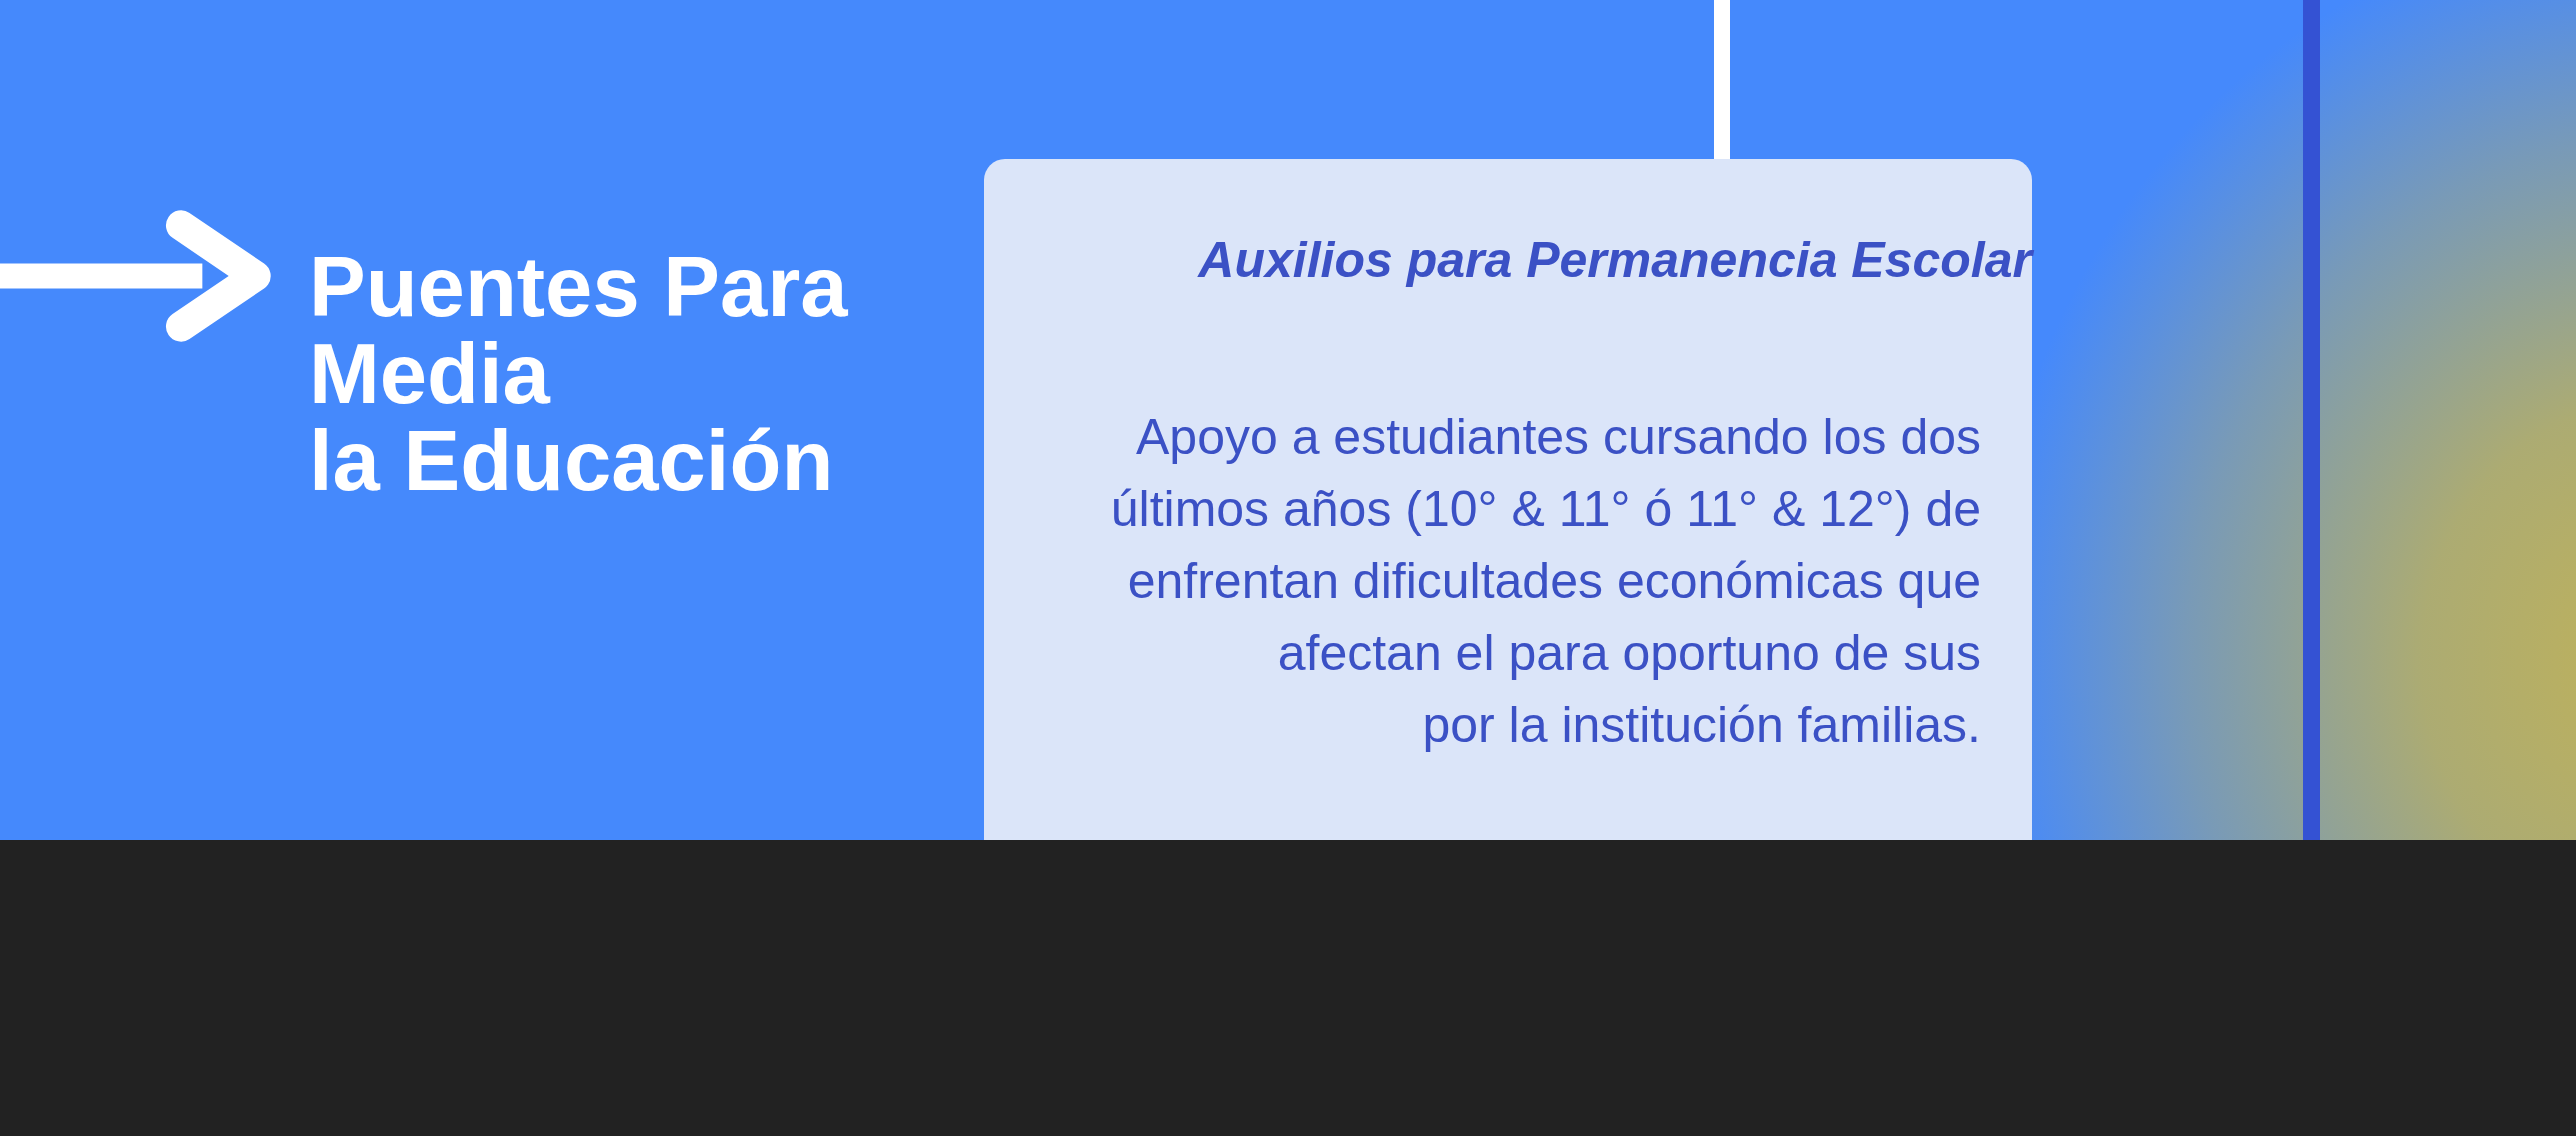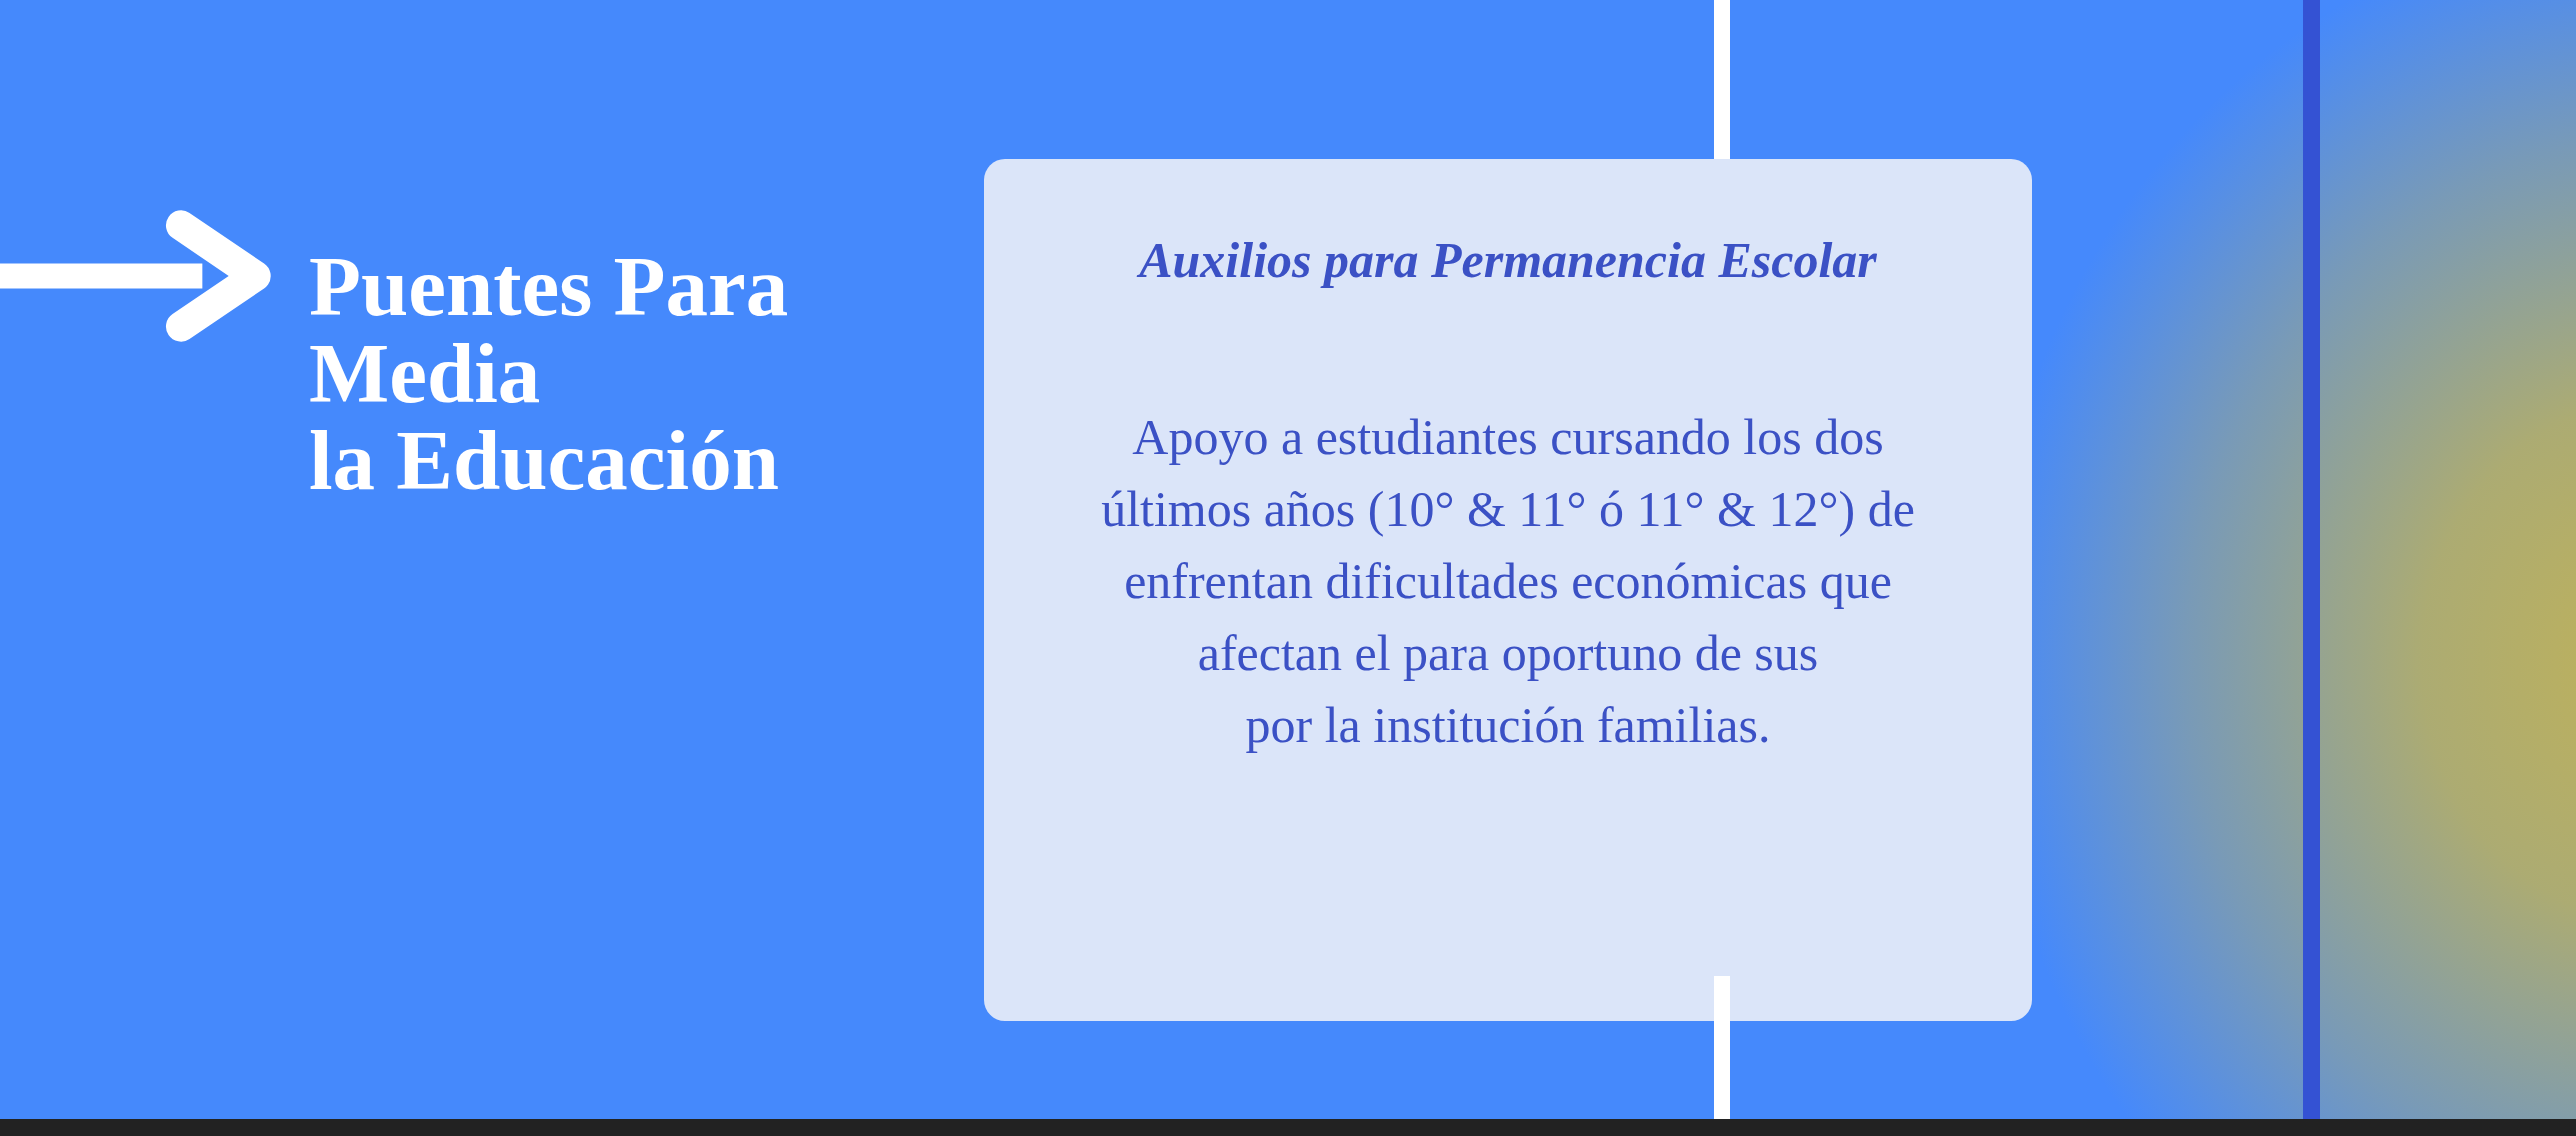--- a/index.html
+++ b/index.html
@@ -1,21 +1,21 @@
 <!DOCTYPE html>
 <html style="--bg: #4589fc; --card-bg: #dbe5f9; --card-text: #3b51c5; --heading-text: #ffffff; --line: #ffffff; --accent-line: #3452d3; --blob-yellow: #c6b450;font-size:14px"><head>
 <meta charset="utf-8">
 <style>
   html,body{margin:0;padding:0;background:#222;}
   #stage{
     position:relative;
-    width:2576px;height:1119px;
+    width:2576px;height:840px;
     overflow:hidden;
     background:var(--bg,#4589fc);
-    font-family:Liberation Serif, serif;
+    font-family:Liberation Sans, sans-serif;
   }
   .blob{
     position:absolute;inset:0;
     background:radial-gradient(ellipse 674px 745px at 2658px 661px,
       rgba(198,180,80,0.95) 0%,
       rgba(198,180,80,0.80) 35%,
       rgba(198,180,80,0.40) 70%,
       rgba(198,180,80,0) 100%);
   }
   .accent-line{
@@ -34,21 +34,21 @@
   .heading{
     position:absolute;left:309px;top:243px;z-index:2;
     color:var(--heading-text,#ffffff);
     font-size:85px;font-weight:bold;line-height:87px;
     white-space:nowrap;
   }
   .card{
     position:absolute;left:984px;top:159px;width:1048px;height:862px;
     background:var(--card-bg,#dbe5f9);
     border-radius:21px;z-index:3;
-    text-align:center;
+    text-align:right;
     color:var(--card-text,#3b51c5);
   }
   .card-title{
     margin-top:73px;
     font-size:50px;font-weight:bold;font-style:italic;
     line-height:57px;
     white-space:nowrap;
   }
   .card-body{
     margin-top:112px;

